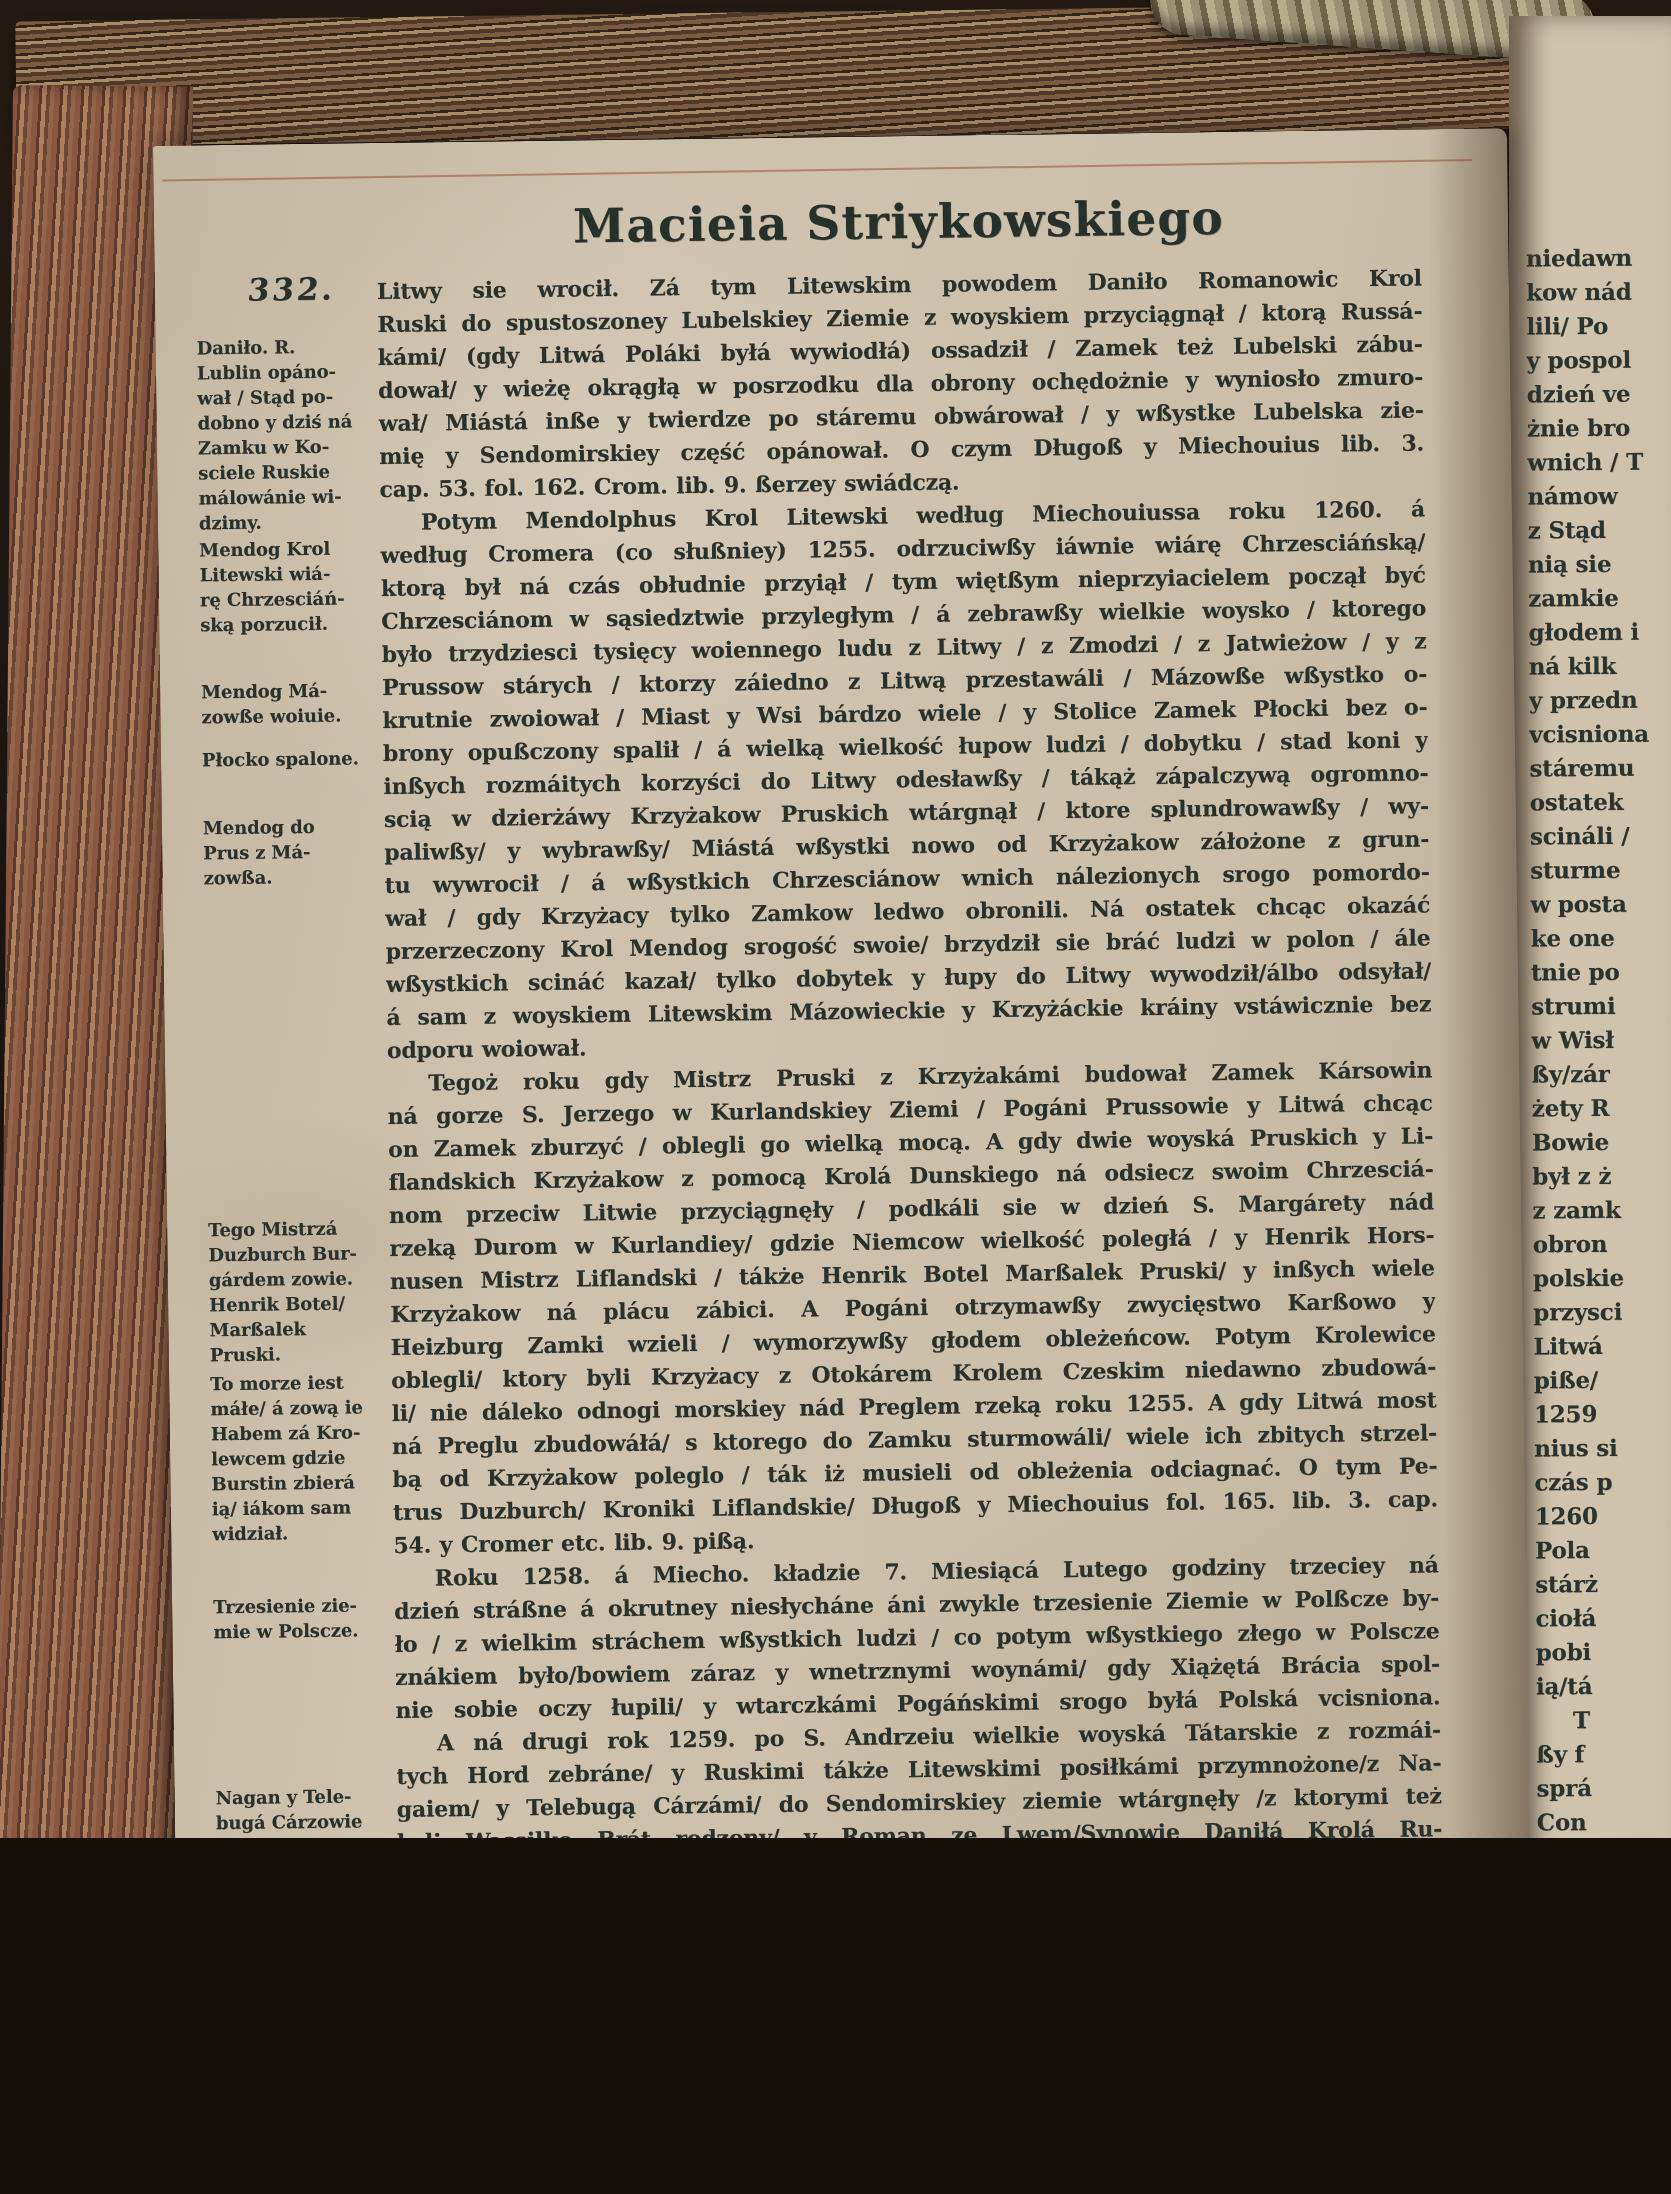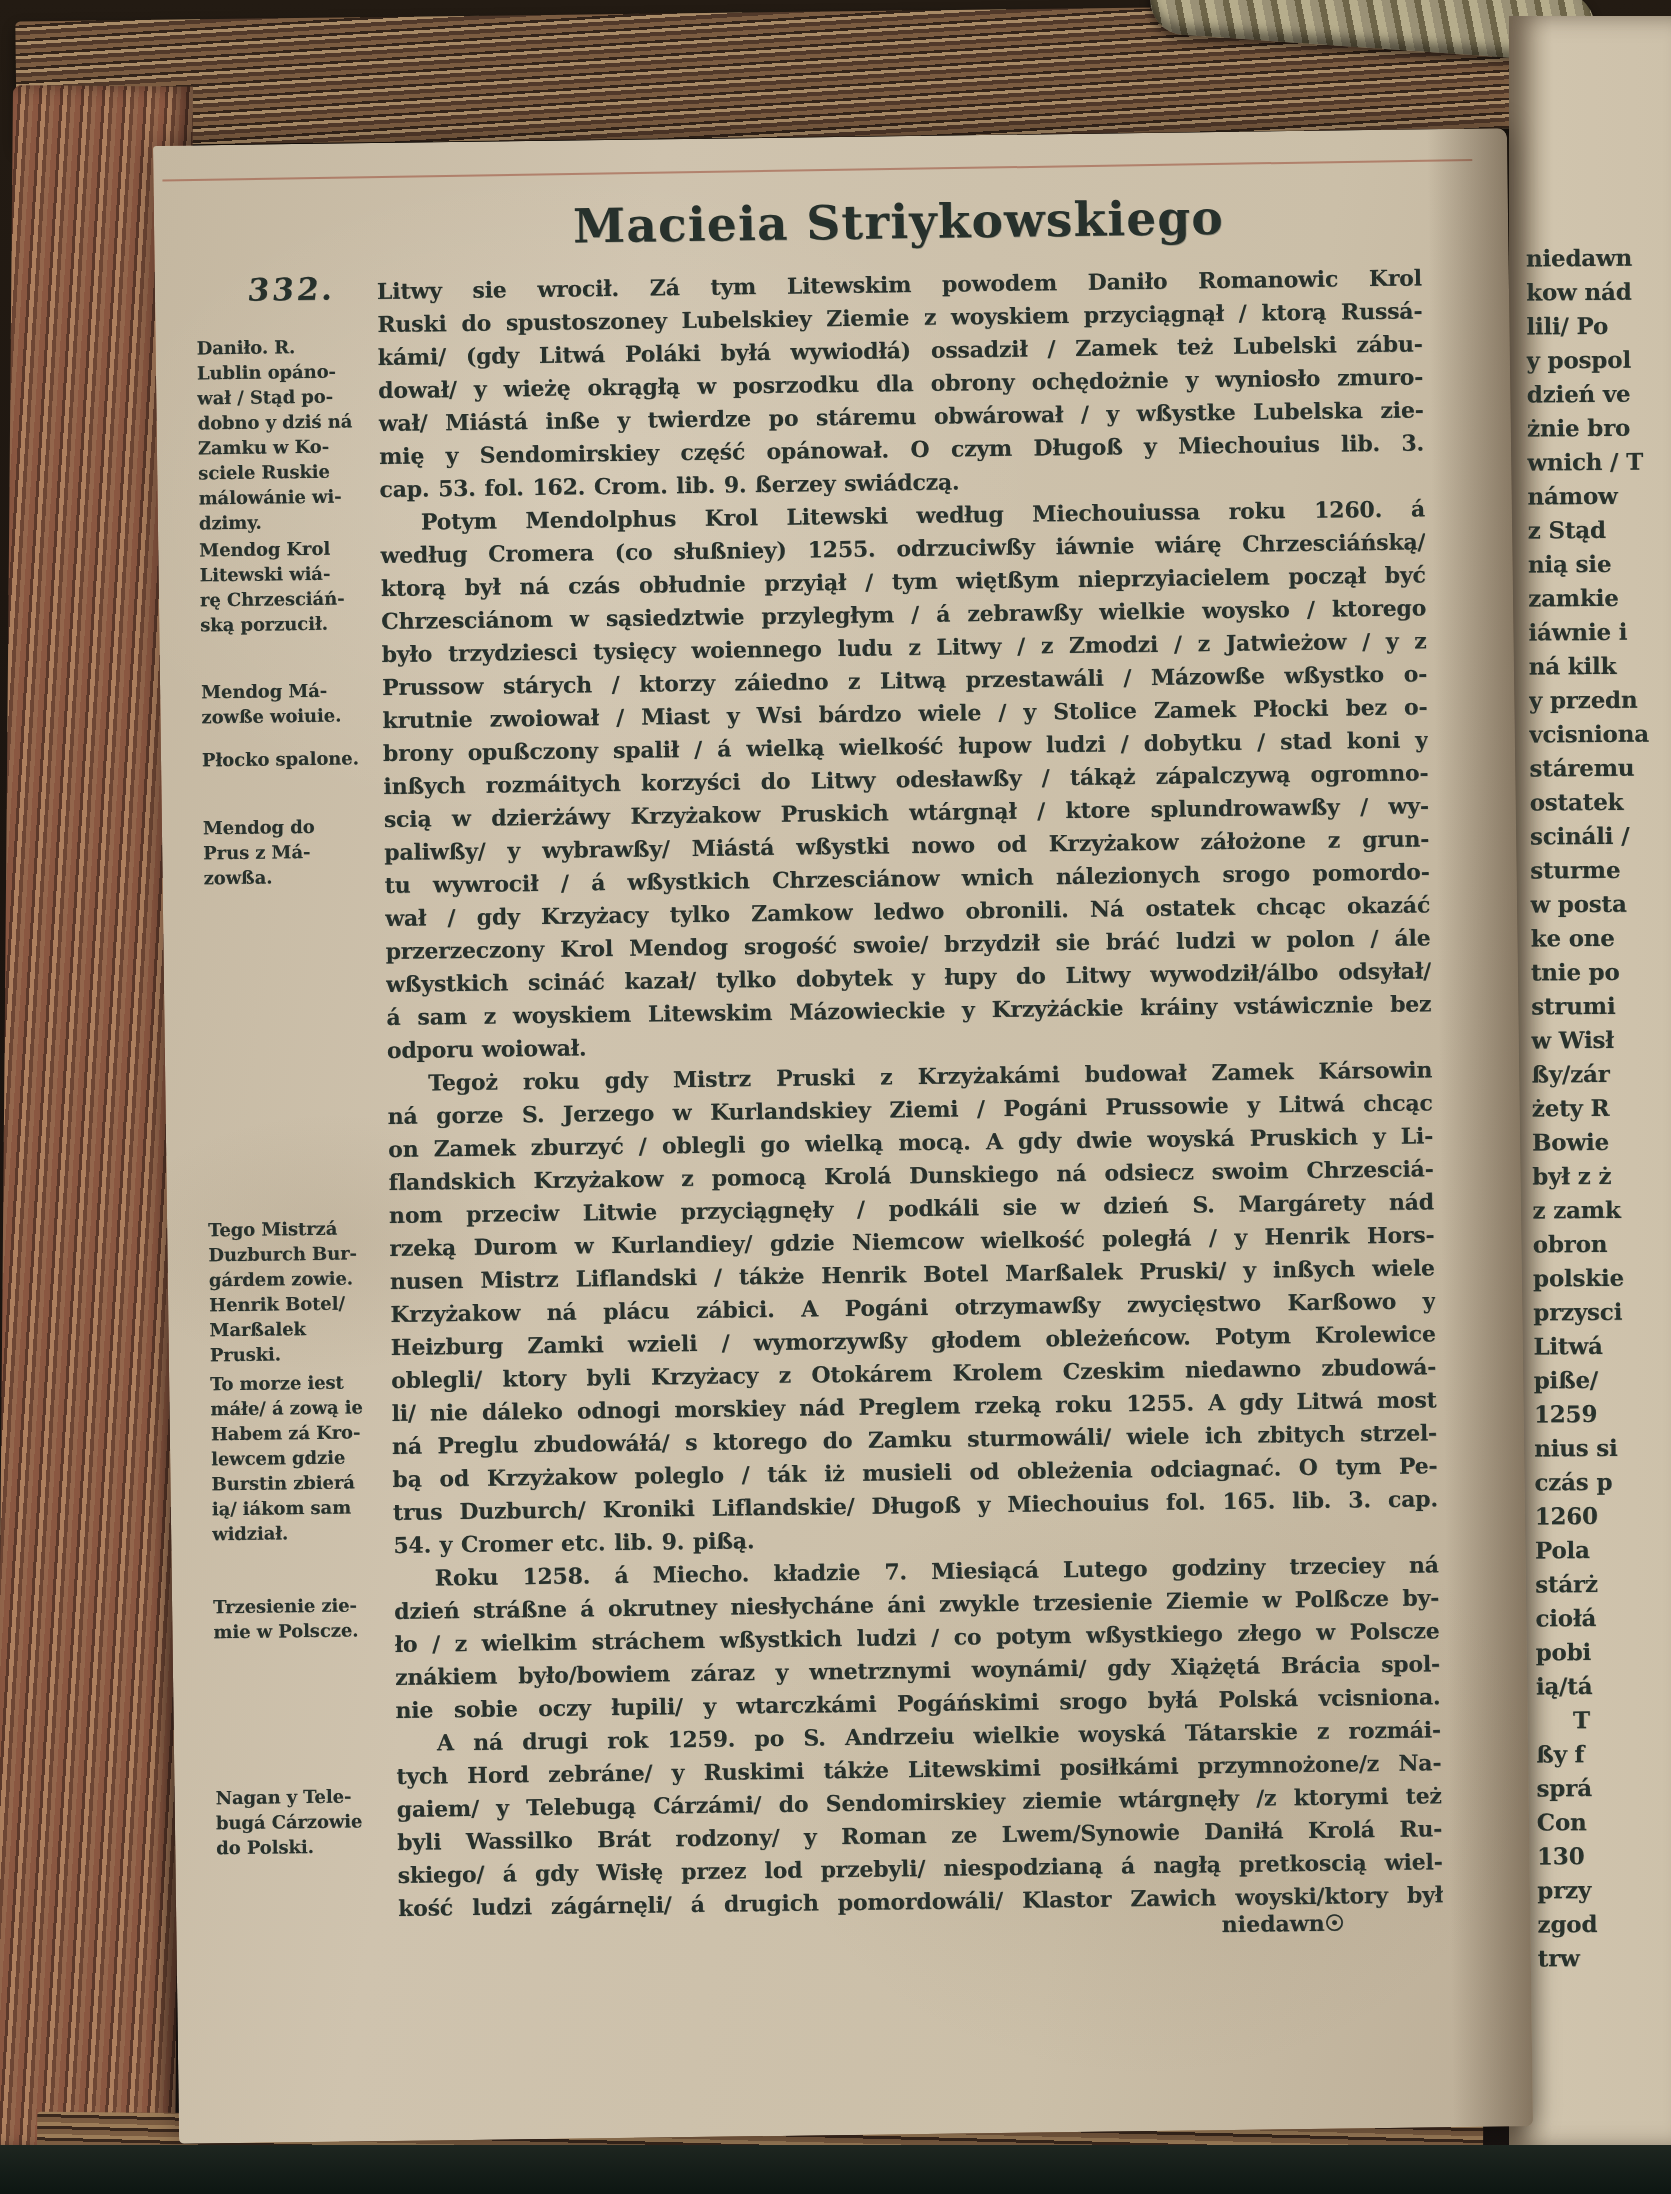--- a/index.html
+++ b/index.html
@@ -1,16 +1,16 @@
 <!DOCTYPE html>
 <html style="font-size:10px"><head>
 <meta charset="utf-8">
 <style>
   html,body { margin:0; padding:0; background:#141009; }
-  .stage { position:relative; width:1672px; height:2194px; overflow:hidden;
+  .stage { position:relative; width:1672px; height:1838px; overflow:hidden;
            background:linear-gradient(180deg,#231b13 0%,#1c1510 40%,#171210 100%);
            font-family:"DejaVu Serif", serif; }
 
   
   .top-edge-stack { position:absolute; left:16px; top:12.4px; width:1544px; height:125px;
       transform:rotate(-0.7deg);
       background:repeating-linear-gradient(177deg,#7b5c41 0 4.3px,#33241a 4.3px 6.8px,#a88a66 6.8px 10px,#51392a 10px 14px);
       border-radius:5px; box-shadow:0 6.2px 12.4px rgba(0,0,0,.45); }
   .headband { position:absolute; left:1150px; top:-21px; width:445px; height:69px; border-radius:35px;
       transform:rotate(4deg);
@@ -92,21 +92,21 @@
         <div class="sl">kow nád</div>
         <div class="sl">lili/ Po</div>
         <div class="sl">y pospol</div>
         <div class="sl">dzień ve</div>
         <div class="sl">żnie bro</div>
         <div class="sl">wnich / T</div>
         <div class="sl">námow</div>
         <div class="sl">z Stąd</div>
         <div class="sl">nią sie</div>
         <div class="sl">zamkie</div>
-        <div class="sl">iáwnie i</div>
+        <div class="sl">głodem i</div>
         <div class="sl">ná kilk</div>
         <div class="sl">y przedn</div>
         <div class="sl">vcisniona</div>
         <div class="sl">stáremu</div>
         <div class="sl">ostatek</div>
         <div class="sl">scináli /</div>
         <div class="sl">sturme</div>
         <div class="sl">w posta</div>
         <div class="sl">ke one</div>
         <div class="sl">tnie po</div>

